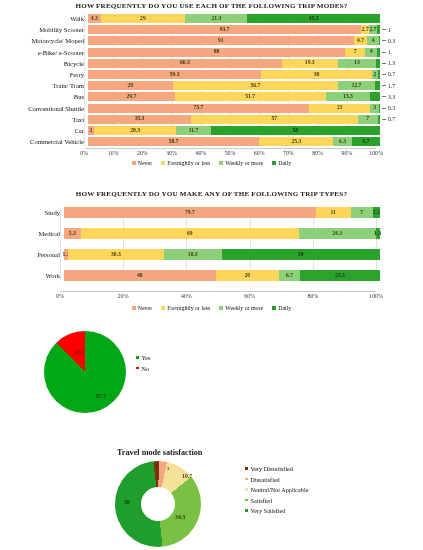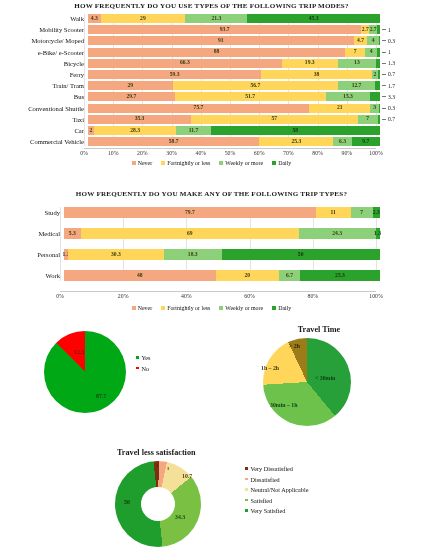--- a/index.html
+++ b/index.html
@@ -52,21 +52,21 @@
   .plegend .lt{font-size:6.2px;font-family:"Liberation Serif",serif;color:#111;}
 
   .donut-hole{position:absolute;border-radius:50%;background:#fff;}
 </style>
 </head>
 <body>
 
 <div class="page">
 
   <div style="position:absolute;left:0;top:2px;width:423px;">
-    <div class="chart-title t1">HOW FREQUENTLY DO YOU USE TYPES OF THE FOLLOWING TRIP MODES?</div>
+    <div class="chart-title t1">HOW FREQUENTLY DO YOU USE EACH OF THE FOLLOWING TRIP MODES?</div>
     <div id="c1-rows" style="margin-top:4px;">
         <div style="position: relative;">
           <div class="gridlines" style="left: 84px; width: 292px;">
             <i style="left: 0px;"></i>
             <i style="left: 29.2px;"></i>
             <i style="left: 58.4px;"></i>
             <i style="left: 87.6px;"></i>
             <i style="left: 116.8px;"></i>
             <i style="left: 146px;"></i>
             <i style="left: 175.2px;"></i>
@@ -463,33 +463,23 @@
             <span class="lt">Yes</span>
           </div>
           <div class="li">
             <span class="dot" style="background: rgb(255, 0, 0);"></span>
             <span class="lt">No</span>
           </div>
         </div>
     </div>
   </div>
 
-  <div style="position:absolute;left:215px;top:325px;width:208px;">
-    <div class="ptitle">Travel Time</div>
-    <div style="position:relative;height:95px;">
-      <div id="p2" class="pie" style="position: absolute; left: 48px; top: 4px; width: 88px; height: 88px; background: conic-gradient(rgb(39, 160, 58) 0deg, rgb(39, 160, 58) 140.4deg, rgb(108, 194, 74) 140.4deg, rgb(108, 194, 74) 266.4deg, rgb(255, 214, 89) 266.4deg, rgb(255, 214, 89) 334.8deg, rgb(156, 124, 24) 334.8deg, rgb(156, 124, 24) 360deg);"></div>
-      <div class="pielbl" style="left:100px;top:41px;color:#0f3a12;">&lt; 30min</div>
-      <div class="pielbl" style="left:55px;top:68px;color:#123f12;">30min – 1h</div>
-      <div class="pielbl" style="left:46px;top:31px;color:#3c3a0c;">1h – 2h</div>
-      <div class="pielbl" style="left:74px;top:9px;color:#2a2506;">&gt; 2h</div>
-    </div>
-  </div>
 
   <div style="position:absolute;left:55px;top:448px;width:368px;">
-    <div class="ptitle" style="text-align:left;padding-left:62px;">Travel less satisfaction</div>
+    <div class="ptitle" style="text-align:left;padding-left:62px;">Travel mode satisfaction</div>
     <div style="position:relative;height:90px;">
       <div id="p3" class="pie" style="position: absolute; left: 60px; top: 4px; width: 86px; height: 86px; background: conic-gradient(from -6deg, rgb(123, 48, 18) 0deg, rgb(123, 48, 18) 7.2deg, rgb(245, 167, 127) 7.2deg, rgb(245, 167, 127) 18deg, rgb(245, 224, 154) 18deg, rgb(245, 224, 154) 56.52deg, rgb(122, 193, 67) 56.52deg, rgb(122, 193, 67) 180deg, rgb(31, 158, 46) 180deg, rgb(31, 158, 46) 360deg);"></div>
       <div class="donut-hole" style="left:86px;top:30px;width:34px;height:34px;"></div>
       <div class="pielbl" style="left:127px;top:16px;color:#4a4008;">10.7</div>
       <div class="pielbl" style="left:120px;top:57px;color:#173f0d;">34.3</div>
       <div class="pielbl" style="left:69px;top:42px;color:#0f330d;">50</div>
       <div class="pielbl dk" style="left:101px;top:6px;font-size:4.6px;">2</div>
       <div class="pielbl dk" style="left:112px;top:9px;font-size:4.6px;color:#7a3a1a;">3</div>
       <div id="p3legend" class="plegend" style="position:absolute;left:190px;top:8px;">
           <div class="li">

